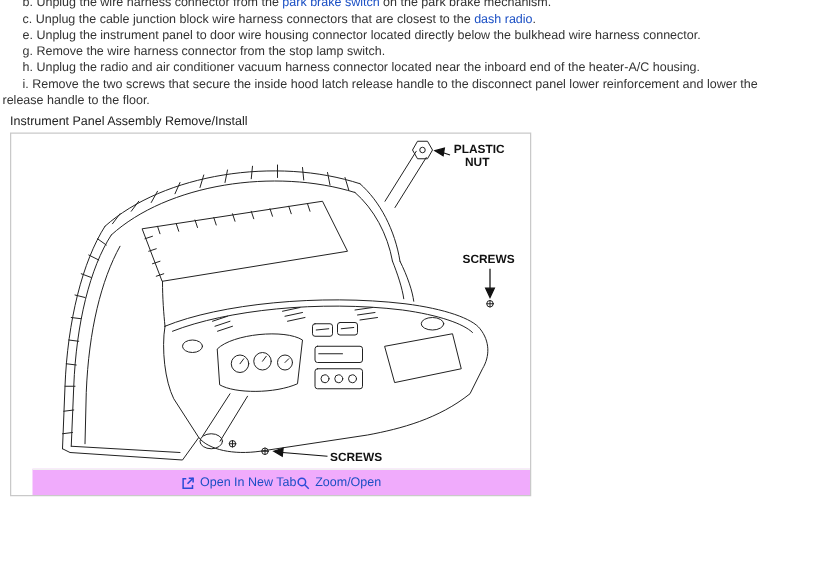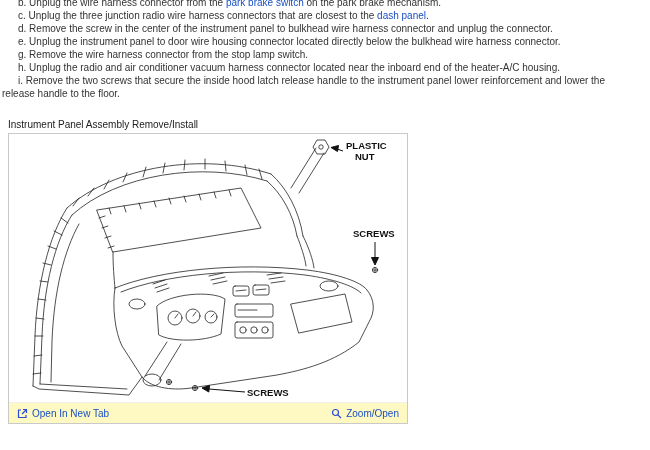--- a/index.html
+++ b/index.html
@@ -15,64 +15,64 @@
     margin: -4px 0 0 0;
     padding: 0 6px 0 2px;
     color: #333333;
     font-size: 10px;
     line-height: 13px;
   }
   .step { margin: 0; text-indent: 16px; }
   .step-num { text-indent: 6px; }
   .inline-link { color: #1a4fc4; text-decoration: none; cursor: pointer; }
   .caption {
-    margin: 19px 0 2px 8px;
+    margin: 5px 0 2px 8px;
     font-size: 10px;
     color: #222222;
     line-height: 12px;
   }
   .figure-frame {
     margin-left: 8px;
     width: 398px;
     border: 1px solid #c9c9c9;
     background: #ffffff;
+    padding-left: 17px;
   }
   .fig-canvas { display: block; }
   .figure-footer {
     display: flex;
-    justify-content: space-between;
+    justify-content: center;
     align-items: center;
     height: 20px;
     padding: 0 8px;
-    background: #fef9c3;
+    background: #f0abfc;
     border-top: 1px solid #f0f0f0;
   }
   .footer-link {
     display: inline-flex;
     align-items: center;
     gap: 4px;
     font-size: 10px;
     color: #1a4fc4;
     text-decoration: none;
     cursor: pointer;
   }
 </style>
 </head>
 <body>
 
 <div class="page">
 
   <div class="instructions">
     <p class="step"><span>b. Unplug the wire harness connector from the </span><a class="inline-link">park brake switch</a><span> on the park brake mechanism.</span></p>
-    <p class="step"><span>c. Unplug the three junction radio wire harness connectors that are closest to the </span><a class="inline-link">dash panel</a><span>.</span></p>
-    <p class="step">d. Remove the screw in the center of the instrument panel to bulkhead wire harness connector and unplug the connector.</p>
+    <p class="step"><span>c. Unplug the cable junction block wire harness connectors that are closest to the </span><a class="inline-link">dash radio</a><span>.</span></p>
     <p class="step">e. Unplug the instrument panel to door wire housing connector located directly below the bulkhead wire harness connector.</p>
     <p class="step">g. Remove the wire harness connector from the stop lamp switch.</p>
     <p class="step">h. Unplug the radio and air conditioner vacuum harness connector located near the inboard end of the heater-A/C housing.</p>
-    <p class="step">i. Remove the two screws that secure the inside hood latch release handle to the instrument panel lower reinforcement and lower the release handle to the floor.</p>
+    <p class="step">i. Remove the two screws that secure the inside hood latch release handle to the disconnect panel lower reinforcement and lower the release handle to the floor.</p>
   </div>
 
   <div class="caption">Instrument Panel Assembly Remove/Install</div>
 
   <div class="figure-frame">
 
     <svg class="fig-canvas" width="398" height="268" viewBox="0 0 398 268" xmlns="http://www.w3.org/2000/svg">
       <g stroke="#222222" stroke-width="0.8" fill="none" stroke-linecap="round" stroke-linejoin="round">
 
         <path d="M58,74 C105,32 195,18 262,40"></path>

